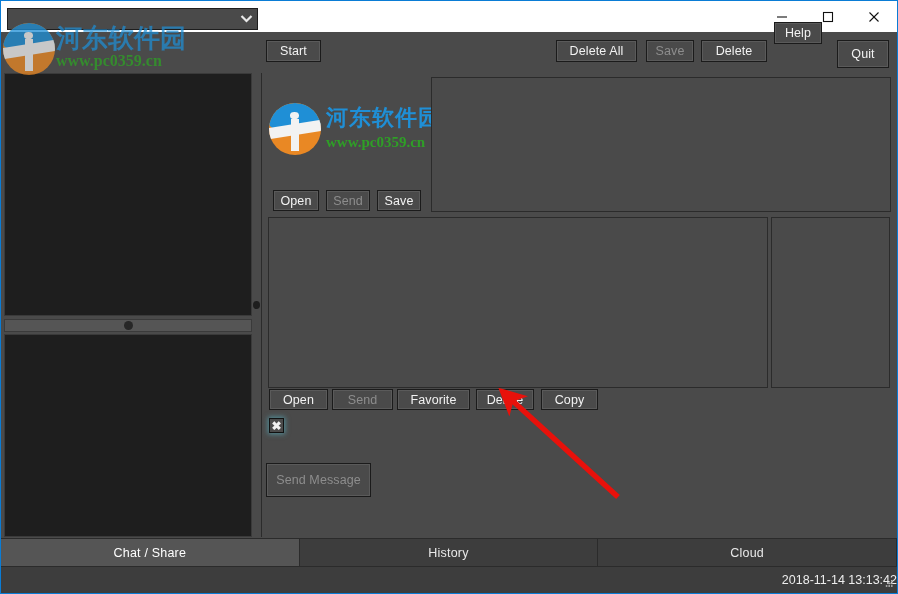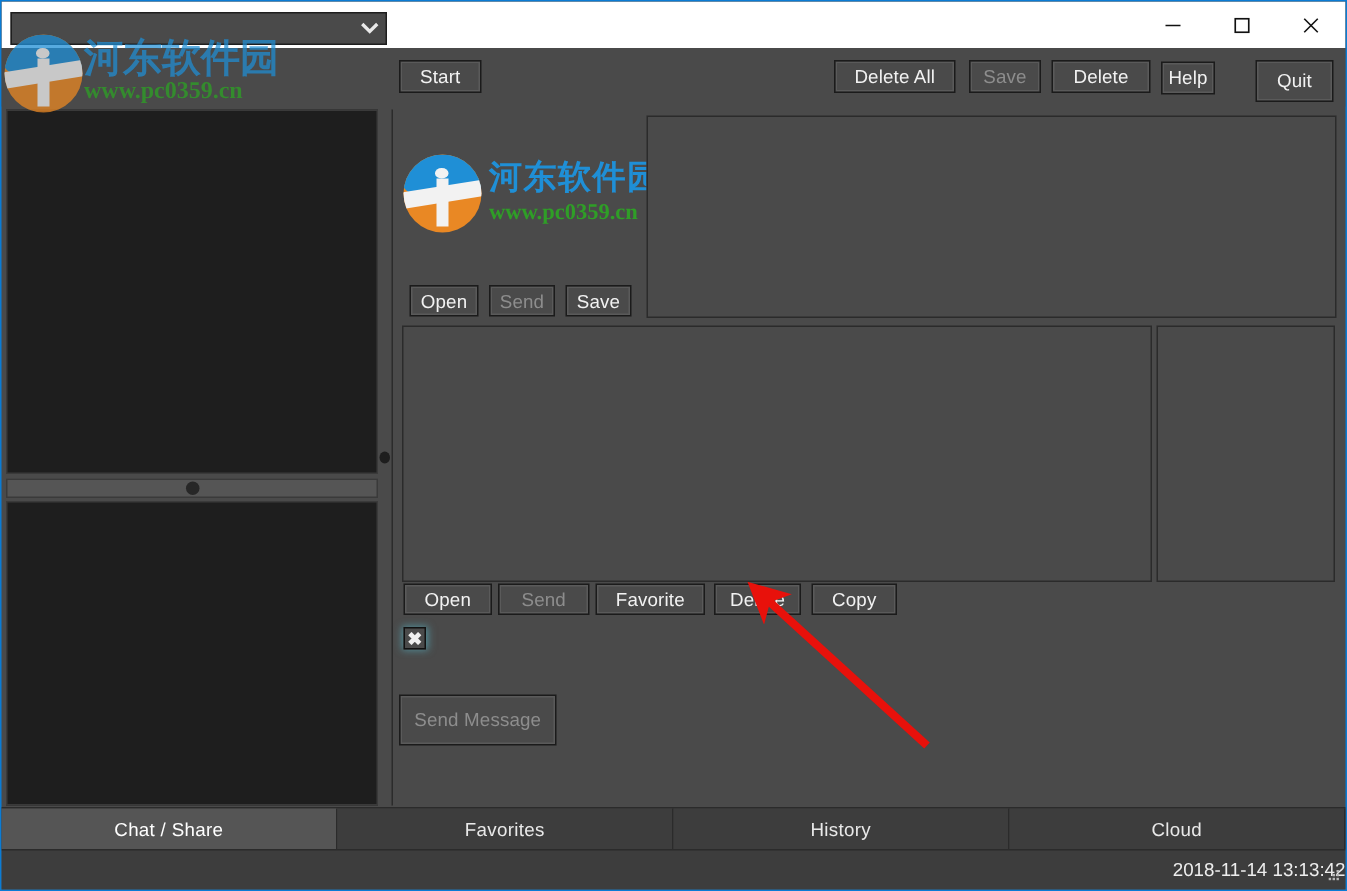--- a/index.html
+++ b/index.html
@@ -110,21 +110,21 @@
     cursor: default;
     letter-spacing: .1px;
   }
   .btn.disabled { color: #8d8d8d; }
 
   #btn-start   { position:absolute; left:265px; top:39px; width:55px; height:22px; }
 
   #btn-deleteall { position:absolute; left:555px; top:39px; width:81px; height:22px; }
   #btn-save-top  { position:absolute; left:645px; top:39px; width:48px; height:22px; }
   #btn-options   { position:absolute; left:700px; top:39px; width:66px; height:22px; }
-  #btn-help      { position:absolute; left:773px; top:40px; width:36px; height:22px;text-align:center; }
+  #btn-help      { position:absolute; left:773px; top:21px; width:48px; height:22px;text-align:center; }
   #btn-quit      { position:absolute; left:836px; top:39px; width:52px; height:28px; }
 
   
   .left-top {
     position: absolute;
     left: 3px; top: 72px;
     width: 248px; height: 243px;
     background: #1e1e1e;
     border: 1px solid #3a3a3a;
     box-sizing: border-box;
@@ -481,21 +481,20 @@
     <defs>
       <marker id="arrowhead" markerWidth="5" markerHeight="5" refX="3.6" refY="2.5" orient="auto" markerUnits="strokeWidth">
         <path d="M0,0 L5,2.5 L0,5 L1.3,2.5 z" fill="#e8110b"></path>
       </marker>
     </defs>
     <line x1="617" y1="496" x2="503" y2="392" stroke="#e8110b" stroke-width="5.5" marker-end="url(#arrowhead)"></line>
   </svg>
 
   <div class="tabbar">
     <div class="tab active">Chat / Share</div>
-    <div class="tab">Favorites</div>
     <div class="tab">History</div>
     <div class="tab">Cloud</div>
   </div>
 
   <div class="statusbar">
     <div class="status-time">2018-11-14 13:13:42</div>
     <svg class="resize-grip" viewBox="0 0 12 12">
       <g fill="#b8b8b8">
         <rect x="9" y="2" width="1.6" height="1.6"></rect>
         <rect x="6.4" y="4.6" width="1.6" height="1.6"></rect>

